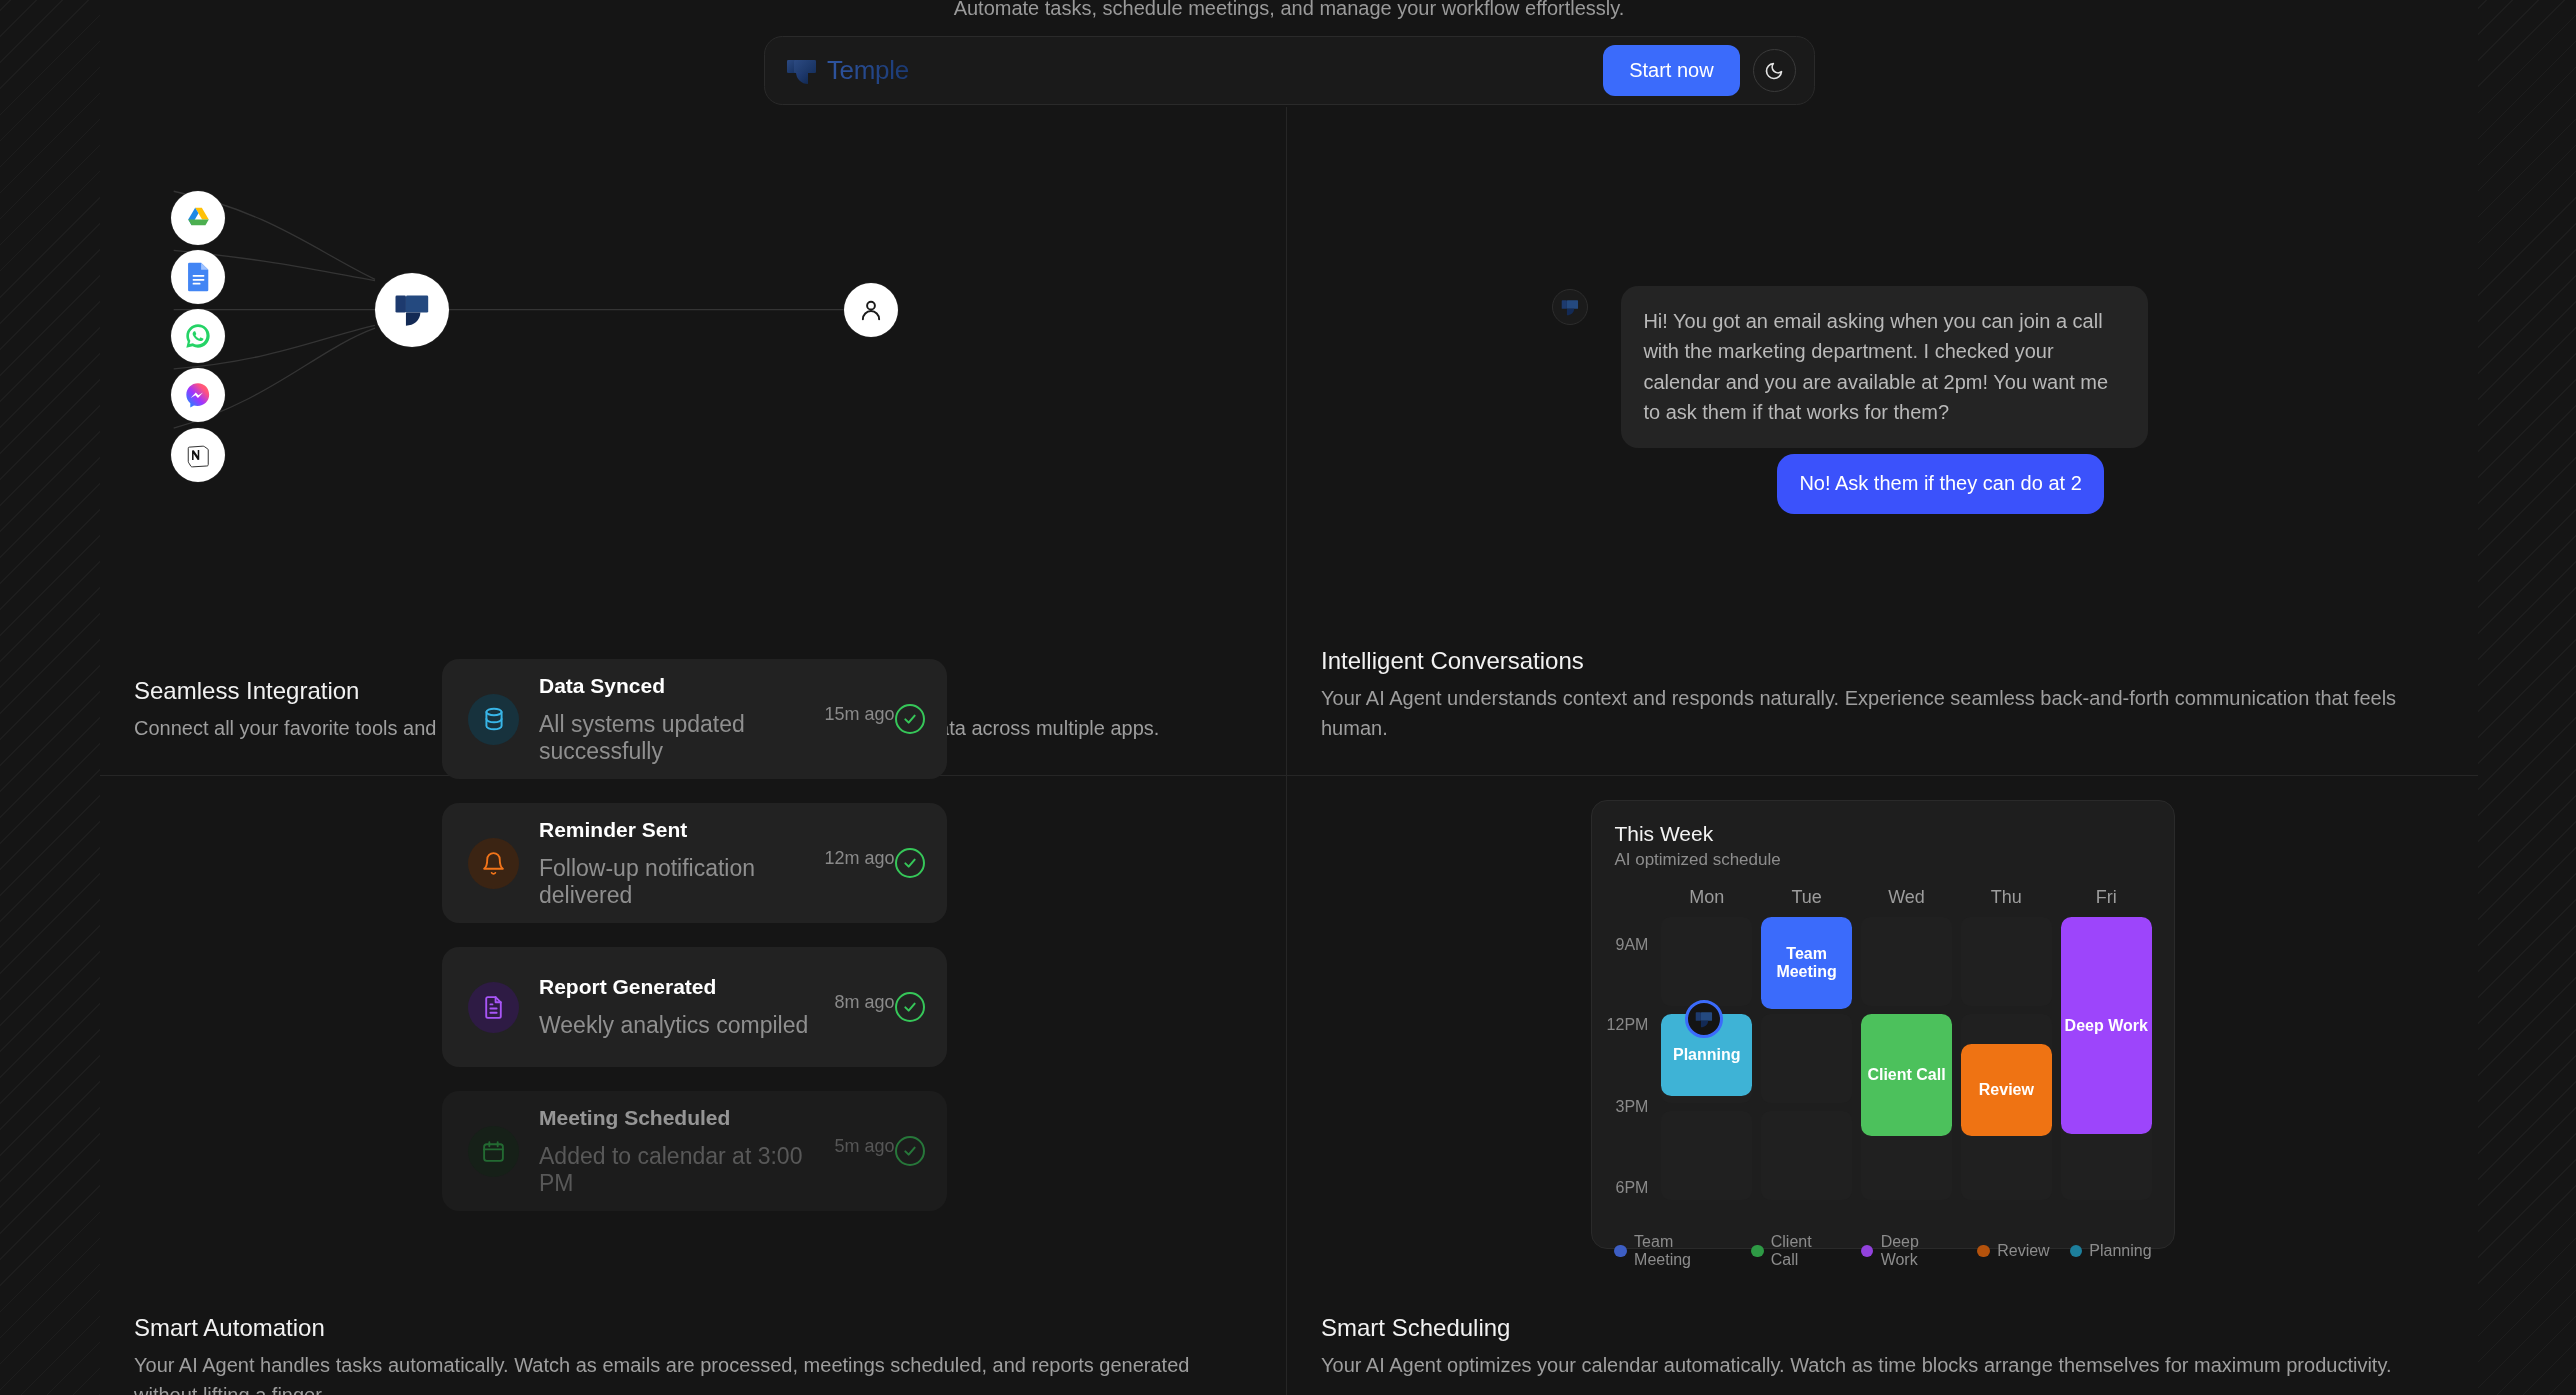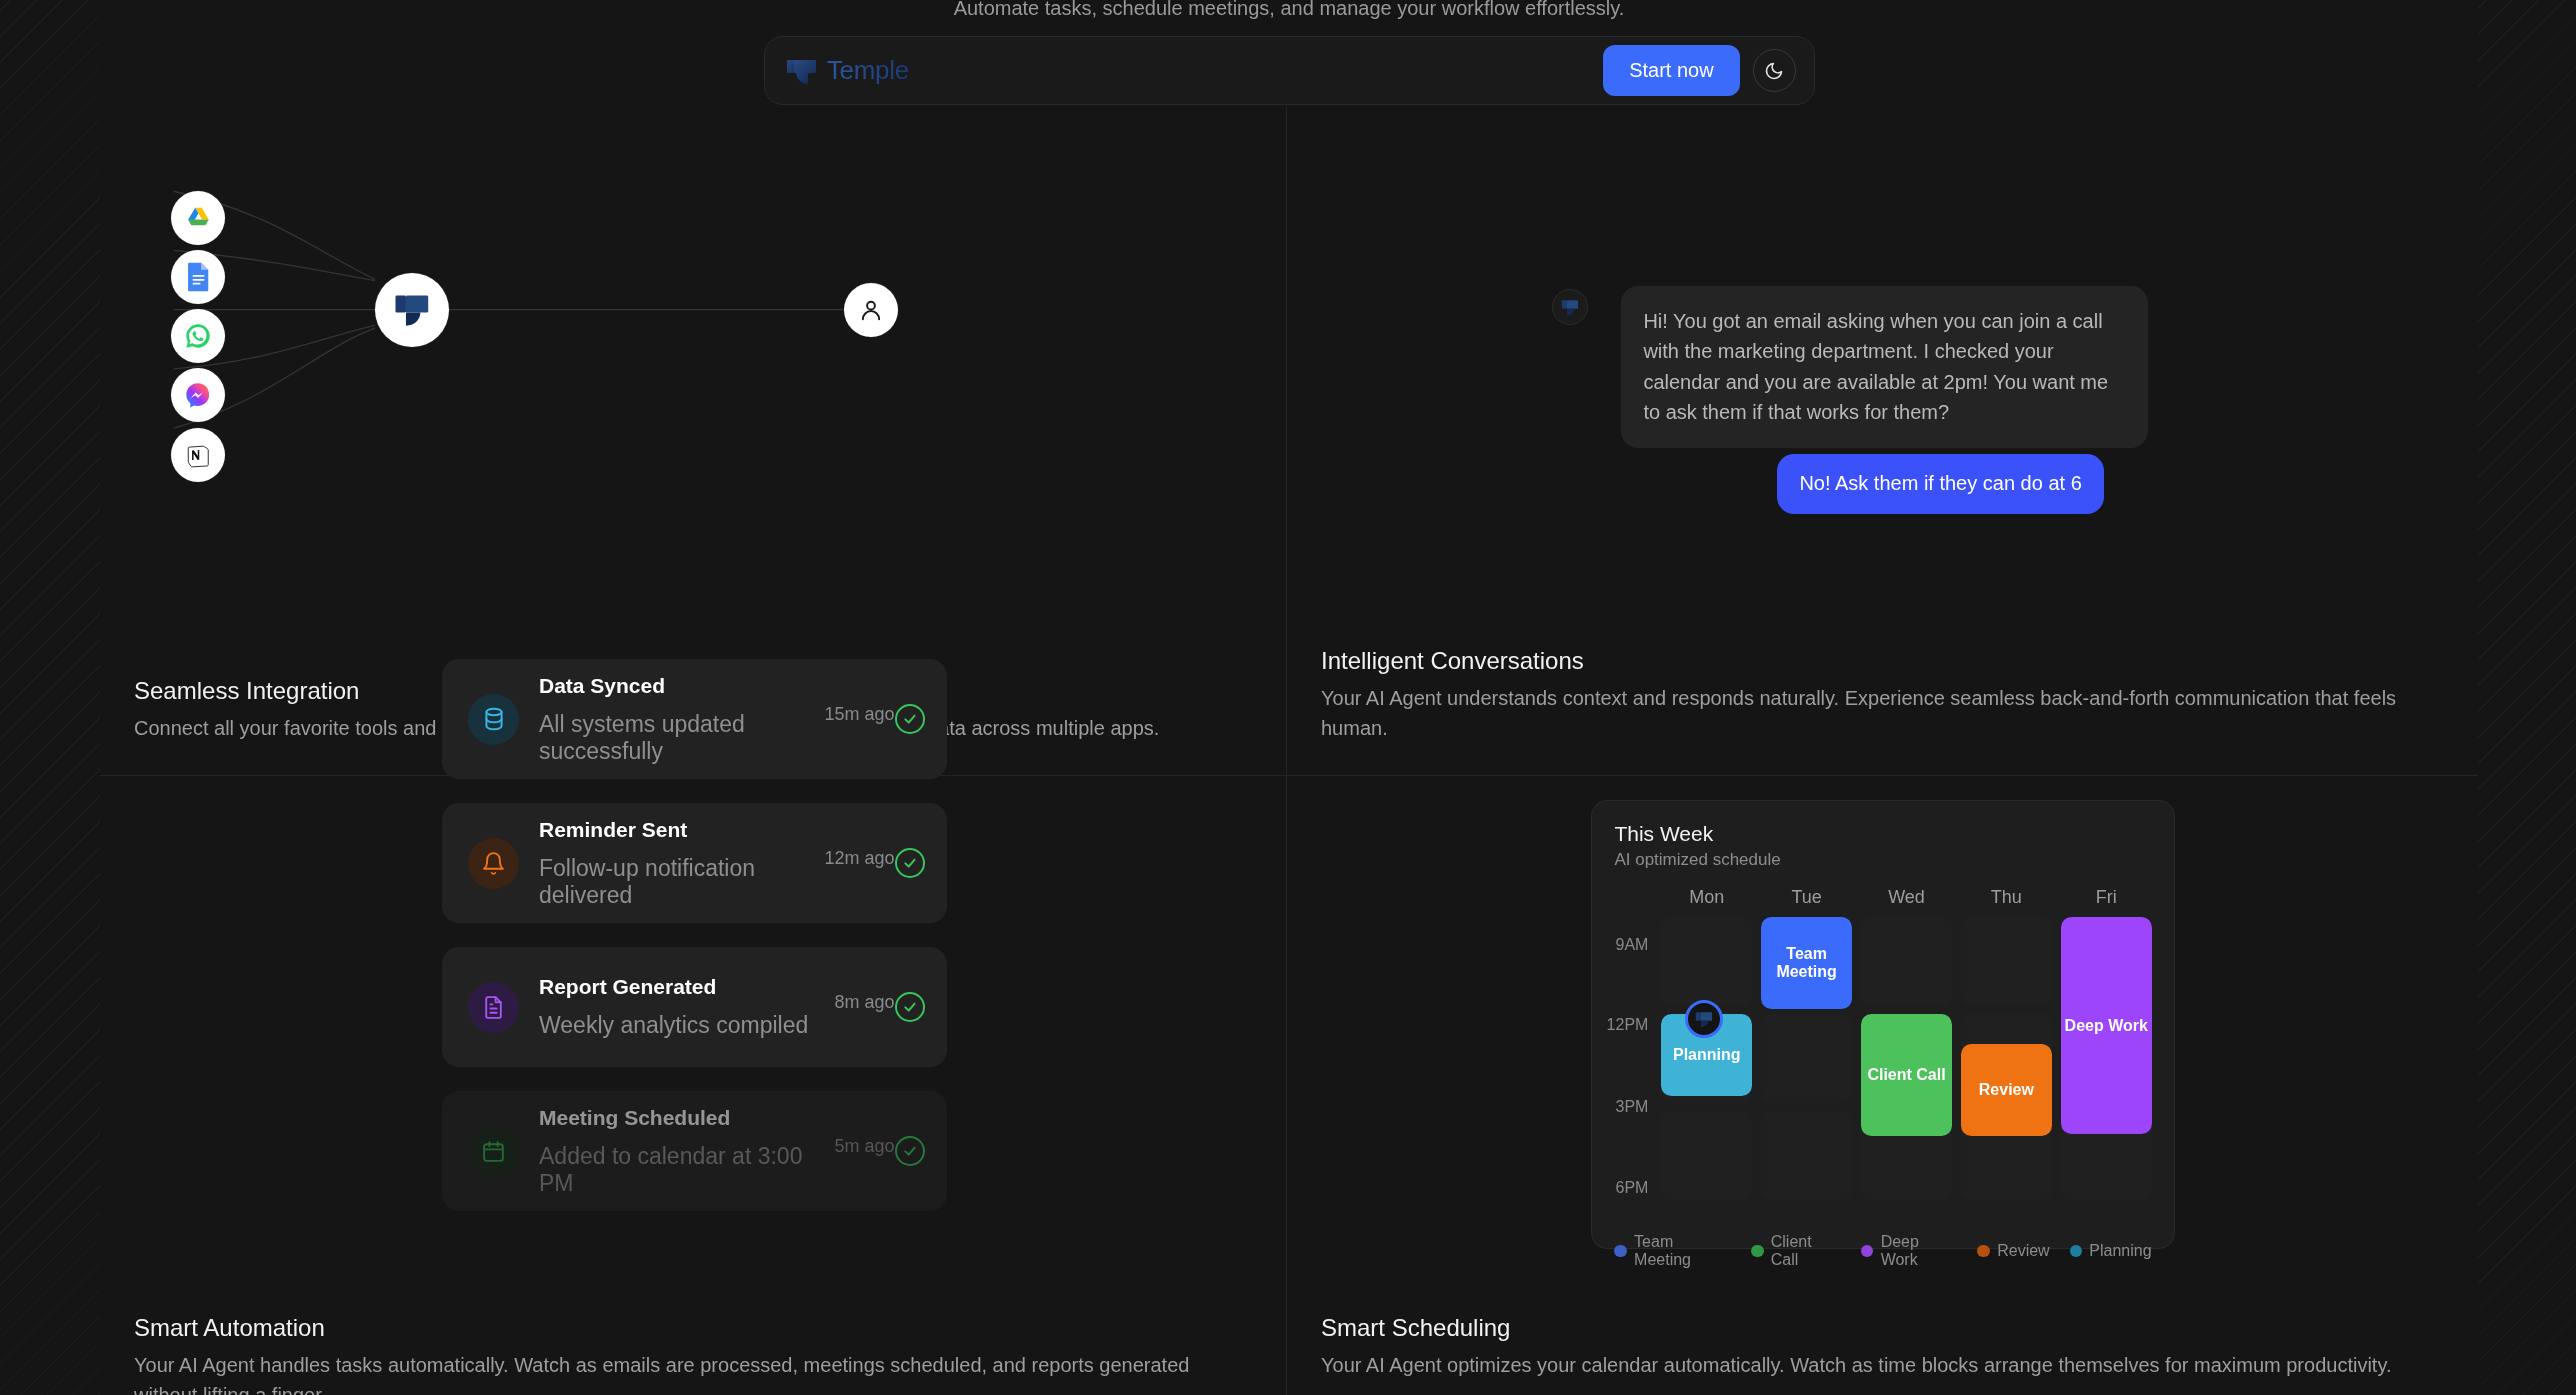--- a/index.html
+++ b/index.html
@@ -322,21 +322,21 @@
     <div class="quad bdr-b">
       <div class="chat">
         <div class="agent-badge">
           <svg width="18.4" height="17" viewBox="0 0 56 52" aria-hidden="true">
             <rect x="2" y="4" width="16" height="26" rx="2" fill="#1d3a6e"></rect>
             <rect x="18" y="4" width="34" height="26" rx="2" fill="#24497f"></rect>
             <path d="M18 30h22c0 12-10 20-22 20z" fill="#132a55"></path>
           </svg>
         </div>
         <div class="bubble-agent">Hi! You got an email asking when you can join a call with the marketing department. I checked your calendar and you are available at 2pm! You want me to ask them if that works for them?</div>
-        <div class="bubble-user">No! Ask them if they can do at 6</div>
+        <div class="bubble-user">No! Ask them if they can do at 2</div>
       </div>
 
       <div class="quad-caption" style="top: 540px;">
         <div class="quad-title">Intelligent Conversations</div>
         <div class="quad-desc">Your AI Agent understands context and responds naturally. Experience seamless back-and-forth communication that feels human.</div>
       </div>
     </div>
 
     <div class="quad bdr-r">
       <div class="quad-caption" style="top: 538px;">

